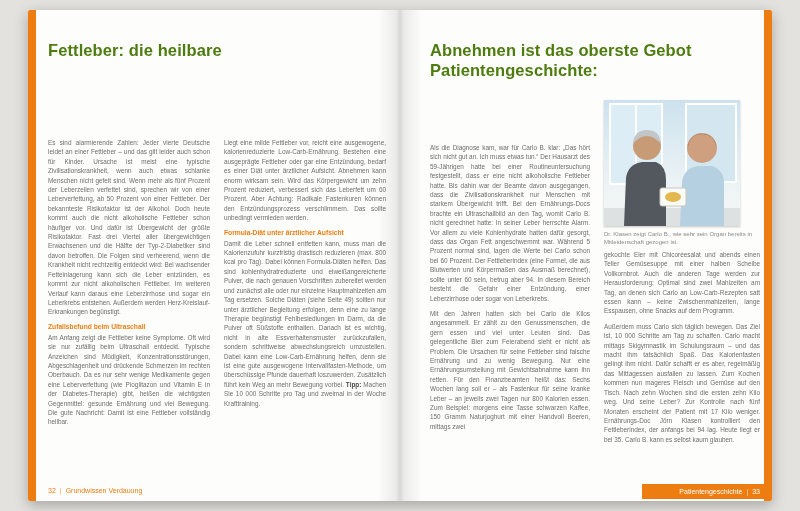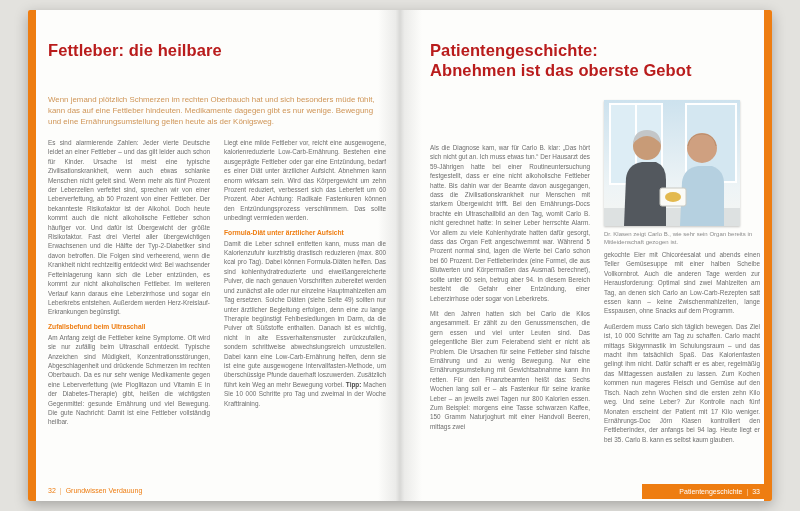--- a/index.html
+++ b/index.html
@@ -8,21 +8,21 @@
   .stage{position:absolute;inset:0}
   .spread{position:absolute;left:28px;top:10px;width:744px;height:491px;box-shadow:0 4px 14px rgba(0,0,0,.28);border-radius:2px}
   .page{position:absolute;top:0;height:491px;width:372px;background:#fdfdfb;overflow:hidden}
   .page.left{left:0;border-radius:2px 0 0 2px}
   .page.right{left:372px;border-radius:0 2px 2px 0}
   .stripe{position:absolute;top:0;width:8px;height:100%;background:#ee7d11}
   .stripe-left{left:0}
   .stripe-right{right:0}
   .gutter{position:absolute;left:50%;top:0;width:44px;height:100%;transform:translateX(-50%);
     background:linear-gradient(90deg,rgba(0,0,0,0),rgba(0,0,0,.07) 40%,rgba(0,0,0,.15) 50%,rgba(0,0,0,.07) 60%,rgba(0,0,0,0));pointer-events:none}
-  .title{position:absolute;top:30px;color:#b91c1c;font-size:16.5px;line-height:1.24;font-weight:700;letter-spacing:.1px}
+  .title{position:absolute;top:30px;color:#4d7c0f;font-size:16.5px;line-height:1.24;font-weight:700;letter-spacing:.1px}
   .page.left .title{left:20px;width:340px}
   .page.right .title{left:30px;width:330px}
   .title .tl{display:block}
   .intro{color:#cf9557;font-size:7.9px;line-height:1.42;position:absolute}
   .intro-left{left:20px;top:84px;width:338px}
   .intro-right{left:30px;top:88px;width:164px}
   .col{position:absolute;overflow:hidden}
   .body{font-size:6.4px;line-height:1.47;color:#6e6e6e;text-align:justify;margin-bottom:6px;hyphens:auto}
   .subhead{color:#ee7d11;font-size:6.7px;font-weight:700;margin:2px 0 3px}
   .col-l1{left:20px;top:128px;width:162px;height:336px}
@@ -44,21 +44,20 @@
 <div class="stage">
   <div class="spread">
 
     <section class="page left">
       <div class="stripe stripe-left"></div>
 
       <h1 class="title">
         <span class="tl">Fettleber: die heilbare</span>
       </h1>
 
-      <p class="intro intro-left">Wenn jemand plötzlich Schmerzen im rechten Oberbauch hat und sich besonders müde fühlt, kann das auf eine Fettleber hindeuten. Medikamente dagegen gibt es nur wenige. Bewegung und eine Ernährungsumstellung gelten heute als der Königsweg.</p>
 
       <div class="col col-l1">
         <p class="body">Es sind alarmierende Zahlen: Jeder vierte Deutsche leidet an einer Fettleber – und das gilt leider auch schon für Kinder. Ursache ist meist eine typische Zivilisationskrankheit, wenn auch etwas schlanke Menschen nicht gefeit sind. Wenn mehr als fünf Prozent der Leberzellen verfettet sind, sprechen wir von einer Leberverfettung, ab 50 Prozent von einer Fettleber. Der bekannteste Risikofaktor ist der Alkohol. Doch heute kommt auch die nicht alkoholische Fettleber schon häufiger vor. Und dafür ist Übergewicht der größte Risikofaktor. Fast drei Viertel aller übergewichtigen Erwachsenen und die Hälfte der Typ-2-Diabetiker sind davon betroffen. Die Folgen sind verheerend, wenn die Krankheit nicht rechtzeitig entdeckt wird: Bei wachsender Fetteinlagerung kann sich die Leber entzünden, es kommt zur nicht alkoholischen Fettleber. Im weiteren Verlauf kann daraus eine Leberzirrhose und sogar ein Leberkrebs entstehen. Außerdem werden Herz-Kreislauf-Erkrankungen begünstigt.</p>
         <h3 class="subhead">Zufallsbefund beim Ultraschall</h3>
         <p class="body">Am Anfang zeigt die Fettleber keine Symptome. Oft wird sie nur zufällig beim Ultraschall entdeckt. Typische Anzeichen sind Müdigkeit, Konzentrationsstörungen, Abgeschlagenheit und drückende Schmerzen im rechten Oberbauch. Da es nur sehr wenige Medikamente gegen eine Leberverfettung (wie Pioglitazon und Vitamin E in der Diabetes-Therapie) gibt, heißen die wichtigsten Gegenmittel: gesunde Ernährung und viel Bewegung. Die gute Nachricht: Damit ist eine Fettleber vollständig heilbar.</p>
       </div>
 
       <div class="col col-l2">
         <p class="body">Liegt eine milde Fettleber vor, reicht eine ausgewogene, kalorienreduzierte Low-Carb-Ernährung. Bestehen eine ausgeprägte Fettleber oder gar eine Entzündung, bedarf es einer Diät unter ärztlicher Aufsicht. Abnehmen kann enorm wirksam sein. Wird das Körpergewicht um zehn Prozent reduziert, verbessert sich das Leberfett um 60 Prozent. Aber Achtung: Radikale Fastenkuren können den Entzündungsprozess verschlimmern. Das sollte unbedingt vermieden werden.</p>
         <h3 class="subhead">Formula-Diät unter ärztlicher Aufsicht</h3>
@@ -71,22 +70,22 @@
 
       <div class="footer-left">
         <span class="pgnum">32</span><span class="sep">|</span><span>Grundwissen Verdauung</span>
       </div>
     </section>
 
     <section class="page right">
       <div class="stripe stripe-right"></div>
 
       <h1 class="title">
+        <span class="tl">Abnehmen ist das oberste Gebot</span>
         <span class="tl">Patientengeschichte:</span>
-        <span class="tl">Abnehmen ist das oberste Gebot</span>
       </h1>
 
 
       <figure class="photo">
         <svg viewBox="0 0 136 126" preserveAspectRatio="none">
           <defs>
             <linearGradient id="pbg" x1="0" y1="0" x2="0" y2="1">
               <stop offset="0" stop-color="#cde2ee"></stop>
               <stop offset="0.7" stop-color="#eef4f6"></stop>
               <stop offset="1" stop-color="#f6f6f2"></stop>

